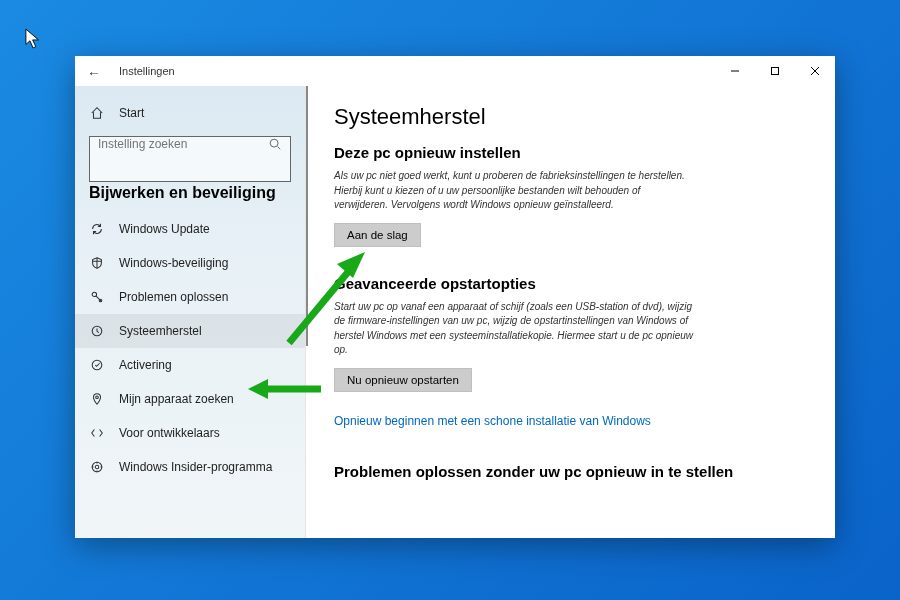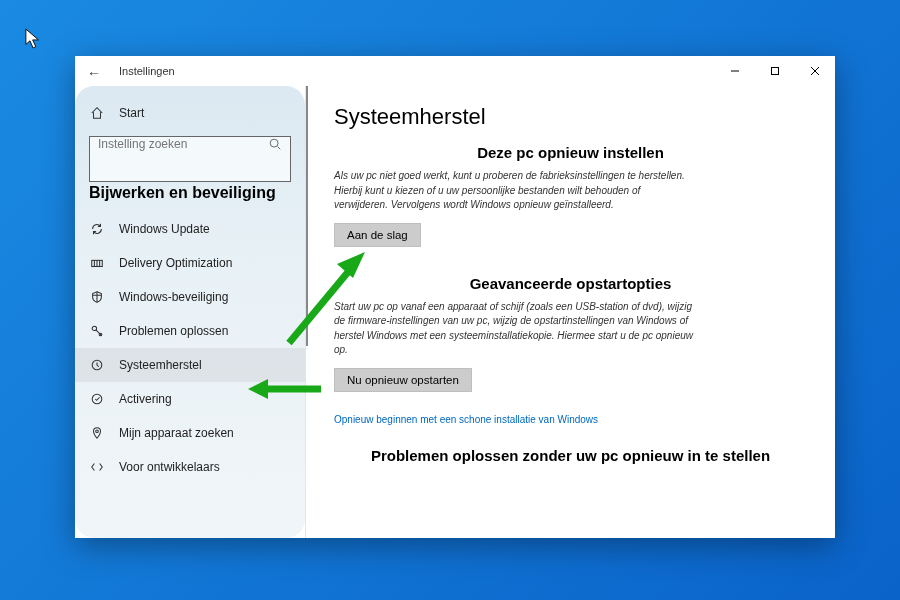--- a/index.html
+++ b/index.html
@@ -28,48 +28,47 @@
   .winbtns { display: flex; }
   .winbtn { width: 40px; height: 30px; display:flex; align-items:center; justify-content:center; font-size:10px; }
   .winbtn svg { width:10px; height:10px; }
   .body { flex:1; display:flex; overflow:hidden; }
   .sidebar {
     width: 230px;
     background: linear-gradient(180deg,#dce9f2 0%, #e8f1f6 40%, #f0f5f8 100%);
     padding: 10px 0 0 0;
     overflow-y: auto;
     position: relative;
-    border-radius: 19px;
   }
   .side-row {
     display:flex; align-items:center; height: 34px;
     padding: 0 14px; font-size: 12px; color:#222;
     cursor: default;
   }
   .side-row .ic { width:16px; height:16px; margin-right:14px; display:flex; align-items:center; justify-content:center;}
   .side-row.selected { background: rgba(0,0,0,.06); }
   .searchbox {
     margin: 6px 14px 0 14px; height: 46px;
     border: 1px solid #666; display:flex; align-items:flex-start;
     padding: 0 8px; font-size:12px; color:#777; background:#f4f9fc;
   }
   .searchbox input{ flex:1; border:none; outline:none; background:transparent; font-size:12px;}
   .side-heading { font-size:16px; font-weight:600; padding: 2px 14px 10px 14px; }
   .content {
     flex:1; padding: 18px 28px 0 28px; overflow-y:auto;
     border-left: 1px solid #e5e5e5; position: relative;
   }
   .content h1 { font-size: 22px; font-weight: 400; margin-bottom: 14px; }
-  .content h2 { font-size: 15px; font-weight: 600; margin: 6px 0 8px 0; text-align: center; }
+  .content h2 { font-size: 15px; font-weight: 600; margin: 6px 0 8px 0; }
   .content p { font-size: 10px; color:#333; line-height: 1.45; max-width: 360px; margin-bottom: 10px; font-style: italic;}
   .btn {
     display:inline-block; background:#ccc; border:1px solid #bfbfbf;
     padding: 5px 12px; font-size: 11.5px; margin-bottom: 22px; cursor:default;
   }
-  .link { font-size: 10px; color:#0067c0; margin-bottom: 22px; display:block; cursor:default; }
+  .link { font-size: 12px; color:#0067c0; margin-bottom: 35px; display:block; cursor:default; }
   .scroll-indicator{
     position:absolute; left:0; top:0; width:2px; height:260px; background:#888;
   }
   
   .arrow { position:absolute; z-index:50; }
 </style>
 </head>
 <body>
 
 <svg class="cursor" viewBox="0 0 20 24">
@@ -129,29 +128,20 @@
               <svg viewBox="0 0 16 16" width="14" height="14">
                 <path d="M3 8a5 5 0 0 1 9-3M13 8a5 5 0 0 1-9 3" stroke="#333" stroke-width="1.2" fill="none"></path>
                 <path d="M12 2v3h-3M4 14v-3h3" stroke="#333" stroke-width="1.2" fill="none"></path>
               </svg>
             </span>
     <span>Windows Update</span>
           </div>
           <div class="side-row">
             <span class="ic">
               <svg viewBox="0 0 16 16" width="14" height="14">
-                <rect x="2" y="5" width="12" height="7" stroke="#333" stroke-width="1.2" fill="none"></rect>
-                <path d="M5 5v7M8 5v7M11 5v7" stroke="#333" stroke-width="1.2" fill="none"></path>
-              </svg>
-            </span>
-    <span>Delivery Optimization</span>
-          </div>
-          <div class="side-row">
-            <span class="ic">
-              <svg viewBox="0 0 16 16" width="14" height="14">
                 <path d="M8 2l5 2v4c0 3-2 5-5 6-3-1-5-3-5-6V4z" stroke="#333" stroke-width="1.2" fill="none"></path>
                 <path d="M8 2v12M3 6h10" stroke="#333" stroke-width="1.2" fill="none"></path>
               </svg>
             </span>
     <span>Windows-beveiliging</span>
           </div>
           <div class="side-row">
             <span class="ic">
               <svg viewBox="0 0 16 16" width="14" height="14">
                 <circle cx="5" cy="5" r="2.5" stroke="#333" stroke-width="1.2" fill="none"></circle>
@@ -188,20 +178,30 @@
             </span>
     <span>Mijn apparaat zoeken</span>
           </div>
           <div class="side-row">
             <span class="ic">
               <svg viewBox="0 0 16 16" width="14" height="14">
                 <path d="M5 4l-3 4 3 4M11 4l3 4-3 4" stroke="#333" stroke-width="1.2" fill="none"></path>
               </svg>
             </span>
     <span>Voor ontwikkelaars</span>
+          </div>
+          <div class="side-row">
+            <span class="ic">
+              <svg viewBox="0 0 16 16" width="14" height="14">
+                <circle cx="8" cy="8" r="5.5" stroke="#333" stroke-width="1.2" fill="none"></circle>
+                <circle cx="8" cy="8" r="2" stroke="#333" stroke-width="1.2" fill="none"></circle>
+                <path d="M8 2v2M8 12v2M2 8h2M12 8h2" stroke="#333" stroke-width="1.2" fill="none"></path>
+              </svg>
+            </span>
+    <span>Windows Insider-programma</span>
           </div>
         </div>
     </div>
 
     <div class="content">
       <div class="scroll-indicator"></div>
       <h1>Systeemherstel</h1>
       <div id="sections">
           <div><h2>Deze pc opnieuw instellen</h2><p>Als uw pc niet goed werkt, kunt u proberen de fabrieksinstellingen te herstellen. Hierbij kunt u kiezen of u uw persoonlijke bestanden wilt behouden of verwijderen. Vervolgens wordt Windows opnieuw geïnstalleerd.</p><span class="btn">Aan de slag</span></div>
           <div><h2>Geavanceerde opstartopties</h2><p>Start uw pc op vanaf een apparaat of schijf (zoals een USB-station of dvd), wijzig de firmware-instellingen van uw pc, wijzig de opstartinstellingen van Windows of herstel Windows met een systeeminstallatiekopie. Hiermee start u de pc opnieuw op.</p><span class="btn">Nu opnieuw opstarten</span></div>

